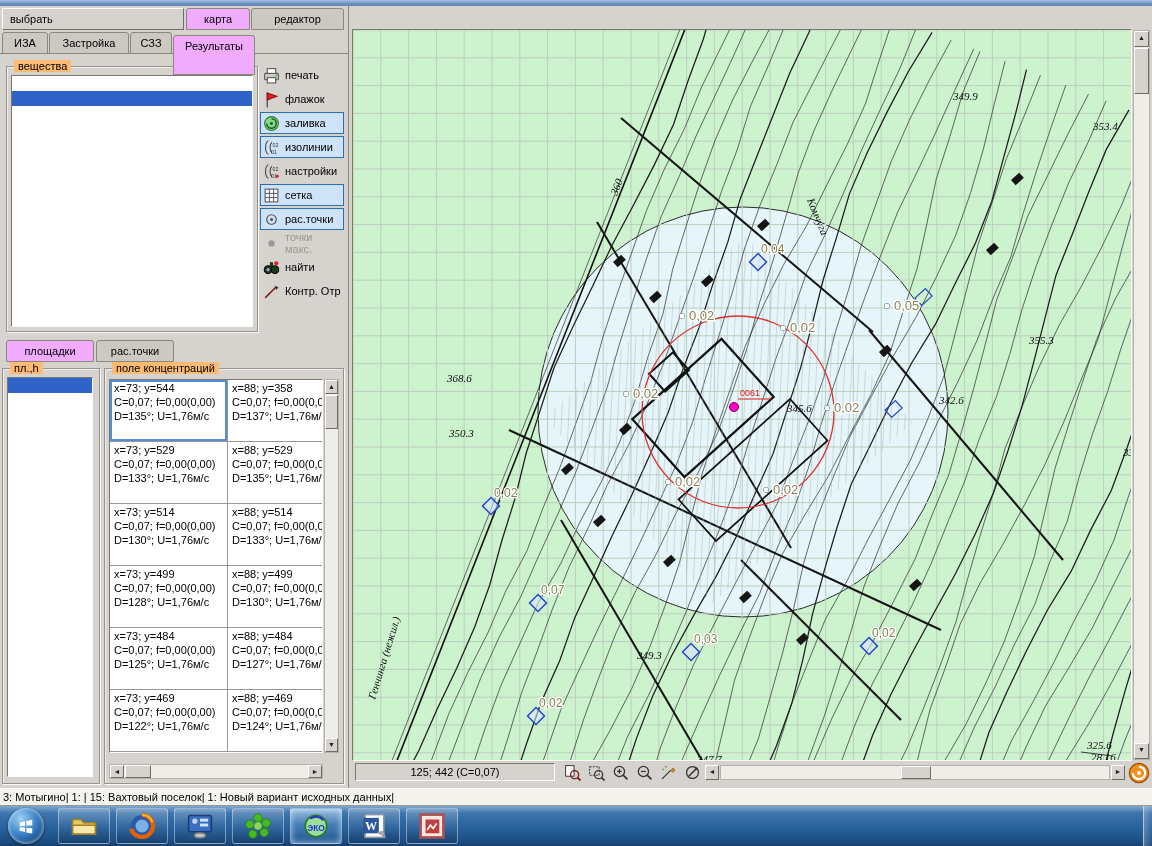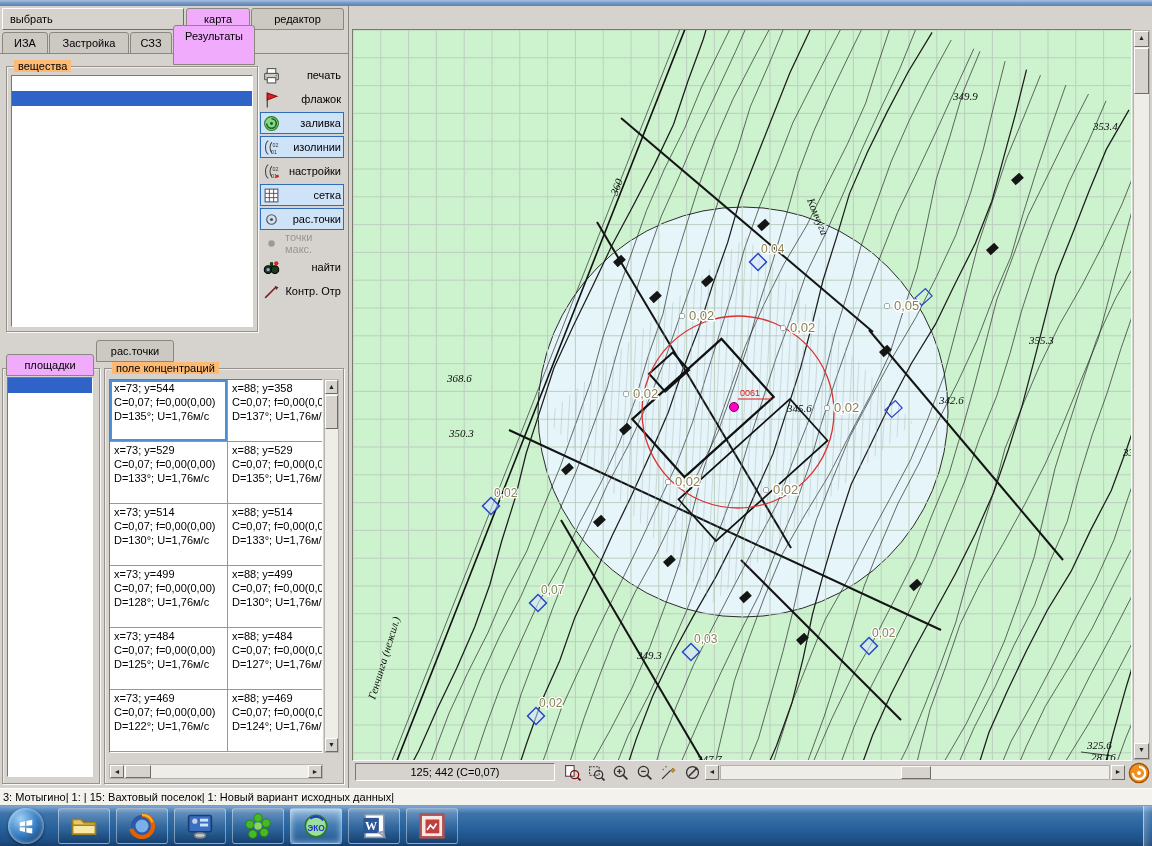--- a/index.html
+++ b/index.html
@@ -15,21 +15,21 @@
   .grouplabel{position:absolute;top:-7px;left:7px;background:#fdba74;padding:0 4px;line-height:12px;}
   
   .vtab,.mtab,.btab{position:absolute;height:22px;line-height:20px;text-align:center;
     background:#ccc9c2;border:1px solid #8a8780;border-radius:3px 3px 0 0;}
   .vtab.active,.mtab.active,.btab.active{background:#f0abfc;z-index:3;}
   
   .listbox{position:absolute;background:#fff;border:1px solid;border-color:#7b786f #fdfdfb #fdfdfb #7b786f;overflow:hidden;}
   .li{height:15px;line-height:15px;padding:0 3px;white-space:nowrap;}
   .li.sel{background:#2f63c8;color:#fff;}
   
-  .tool{position:relative;width:84px;height:22px;margin-bottom:2px;display:flex;align-items:center;gap:5px;padding:0 2px;border:1px solid transparent;justify-content:space-between;}
+  .tool{position:relative;width:84px;height:22px;margin-bottom:2px;display:flex;align-items:center;gap:5px;padding:0 2px;border:1px solid transparent;}
   .tool.active{background:#cfe3f8;border:1px solid #2f6db8;}
   .tool.disabled{color:#9a978f;}
   .tool .ico{width:17px;height:17px;flex:0 0 17px;}
   .ico svg{width:100%;height:100%;display:block;}
   
   .cellwrap{position:absolute;background:#fff;border:1px solid;border-color:#7b786f #fdfdfb #fdfdfb #7b786f;overflow:hidden;}
   .cellgrid{position:absolute;left:0;top:0;width:236px;display:flex;flex-wrap:wrap;align-items:center;}
   .cell{width:118px;height:62px;padding:1px 4px;border-right:1px solid #9a978f;border-bottom:1px solid #9a978f;white-space:nowrap;overflow:hidden;line-height:14px;background:#fff;}
   .cell.sel{box-shadow:inset 0 0 0 2px #4e8fd6;}
   
@@ -81,21 +81,21 @@
 
   <div class="abs" style="left:0;top:6px;width:348px;height:782px;">
 
     <div class="menu-btn" style="left:2px;top:2px;width:182px;">выбрать</div>
     <div class="vtab active" style="left:186px;top:2px;width:64px;">карта</div>
     <div class="vtab" style="left:251px;top:2px;width:93px;">редактор</div>
 
     <div class="mtab" style="left:2px;top:26px;width:46px;">ИЗА</div>
     <div class="mtab" style="left:49px;top:26px;width:80px;">Застройка</div>
     <div class="mtab" style="left:130px;top:26px;width:42px;">СЗЗ</div>
-    <div class="mtab active" style="left:173px;top:19px;width:82px;height:40px;">Результаты</div>
+    <div class="mtab active" style="left:173px;top:29px;width:82px;height:40px;">Результаты</div>
 
     <div class="abs" style="left:0;top:47px;width:348px;height:735px;border-top:1px solid #8a8780;background:#d6d3ce;">
 
       <div class="groupbox" style="left:6px;top:12px;width:252px;height:266px;">
         <div class="grouplabel">вещества</div>
         <div class="listbox" style="left:4px;top:8px;width:242px;height:252px;">
 
         <div class="li"></div>
             <div class="li sel"></div>
             <div class="li"></div>
@@ -200,21 +200,21 @@
             <span class="ico">
               <svg viewBox="0 0 16 16">
                 <path d="M2 14L12 4" stroke="#7a1a1a" stroke-width="1.4"></path>
                 <path d="M11 2.5l3.5 1.5-2 2.5z" fill="#333"></path>
               </svg>
             </span>
             <span>Контр. Отр</span>
           </div>
         </div>
 
-      <div class="btab active" style="left:6px;top:300px;width:88px;">площадки</div>
+      <div class="btab active" style="left:6px;top:286px;width:88px;">площадки</div>
       <div class="btab" style="left:96px;top:286px;width:78px;">рас.точки</div>
 
       <div class="groupbox" style="left:2px;top:314px;width:98px;height:416px;">
         <div class="grouplabel">пл.,h</div>
         <div class="listbox" style="left:4px;top:8px;width:86px;height:400px;">
 
         <div class="li sel"></div>
           </div>
       </div>
 

